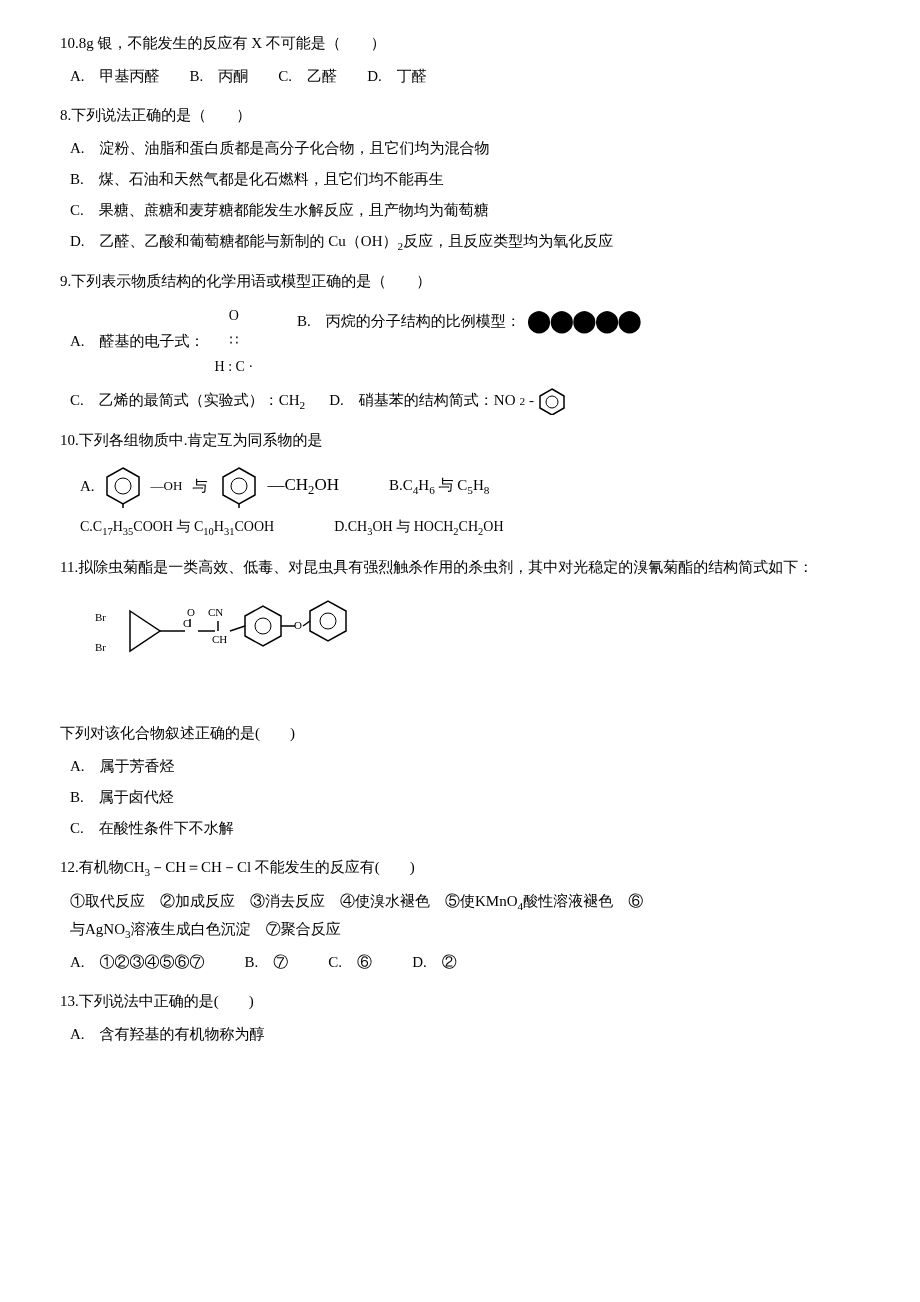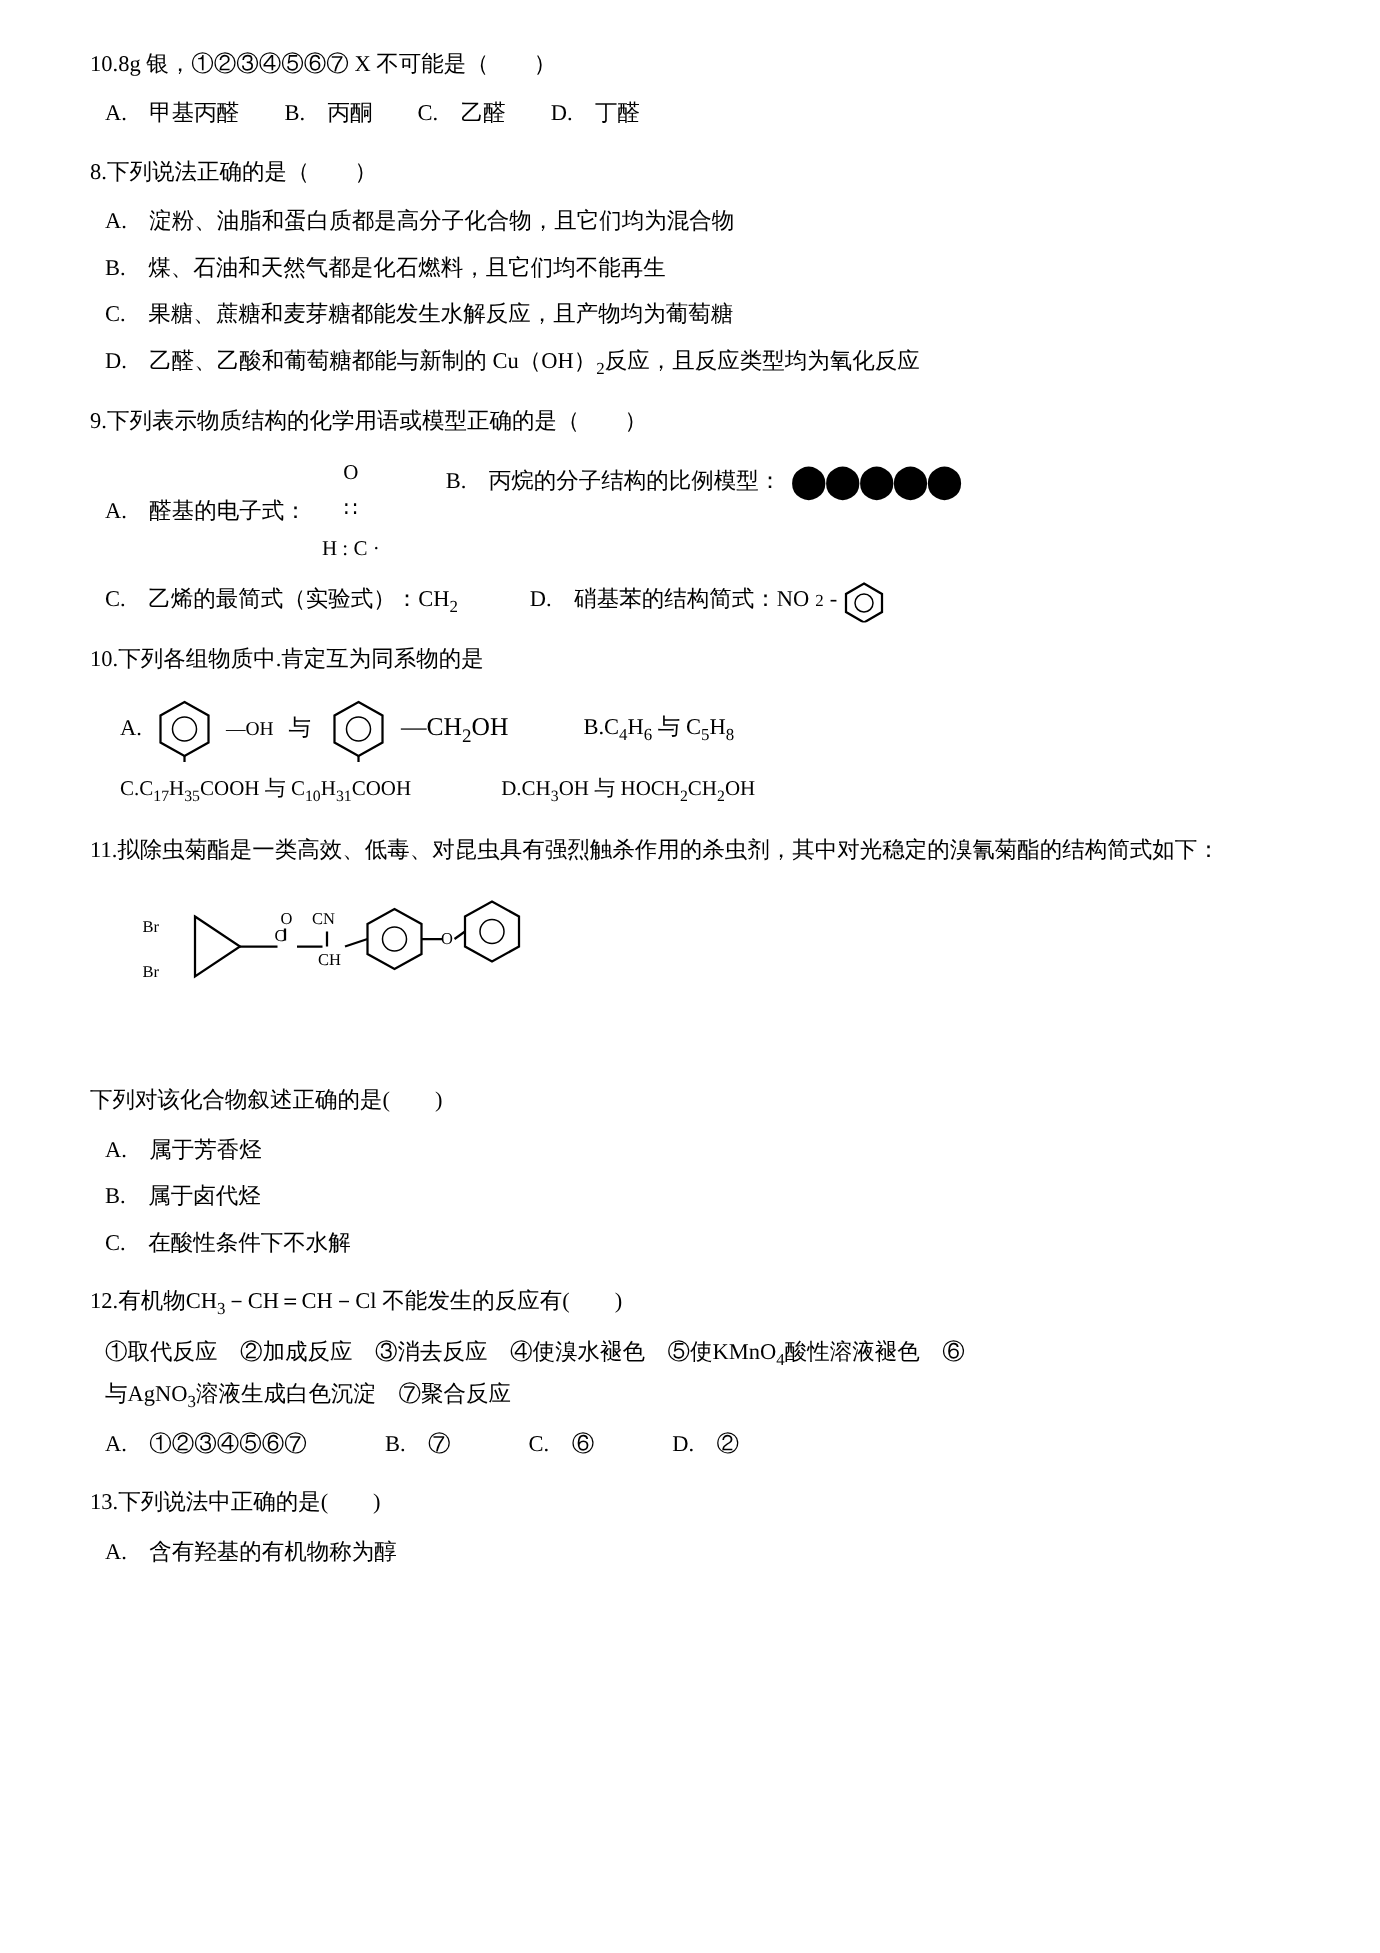--- a/index.html
+++ b/index.html
@@ -40,38 +40,38 @@
     sub { font-size: 0.75em; }
     .options-grid-2 {
       display: grid;
       grid-template-columns: 1fr;
       gap: 4px 20px;
       padding-left: 10px;
       margin-bottom: 6px;
     }
     .options-4col {
       display: flex;
-      gap: 52px;
+      gap: 40px;
       padding-left: 10px;
       margin-bottom: 4px;
       align-items: center;
     }
     .homo-row {
       display: flex;
       align-items: center;
       gap: 60px;
       margin: 6px 0;
     }
   </style>
 </head>
 <body>
 
 <div class="section">
   <div class="question-line">
-    <span>10.8g 银，①②③④⑤⑥⑦ X 不可能是（　　）</span>
+    <span>10.8g 银，不能发生的反应有 X 不可能是（　　）</span>
   </div>
   <div class="option-line">
     <span class="option-item">A.　甲基丙醛</span>
     <span class="option-item">B.　丙酮</span>
     <span class="option-item">C.　乙醛</span>
     <span class="option-item">D.　丁醛</span>
   </div>
 </div>
 
 <div class="section">
@@ -100,21 +100,21 @@
         </span>
       </span>
     </div>
 
     <div style="display:flex;align-items:center;gap:6px;">
       <span>B.　丙烷的分子结构的比例模型：</span>
 
       <span style="font-size:22px; letter-spacing:-2px;">⬤⬤⬤⬤⬤</span>
     </div>
   </div>
-  <div style="display:flex; gap:48px; align-items:center; padding-left:10px; flex-wrap:wrap;">
+  <div style="display:flex; gap:24px; align-items:center; padding-left:10px; flex-wrap:wrap;">
     <div>
       C.　乙烯的最简式（实验式）：CH<sub>2</sub>
     </div>
     <div style="display:flex;align-items:center;gap:4px;">
       D.　硝基苯的结构简式：NO<sub>2</sub>-
       <svg width="28" height="28" viewBox="0 0 28 28">
         <polygon points="14,2 26,9 26,21 14,28 2,21 2,9" fill="none" stroke="#000" stroke-width="1.5"></polygon>
         <circle cx="14" cy="15" r="6" fill="none" stroke="#000" stroke-width="1"></circle>
       </svg>
     </div>

